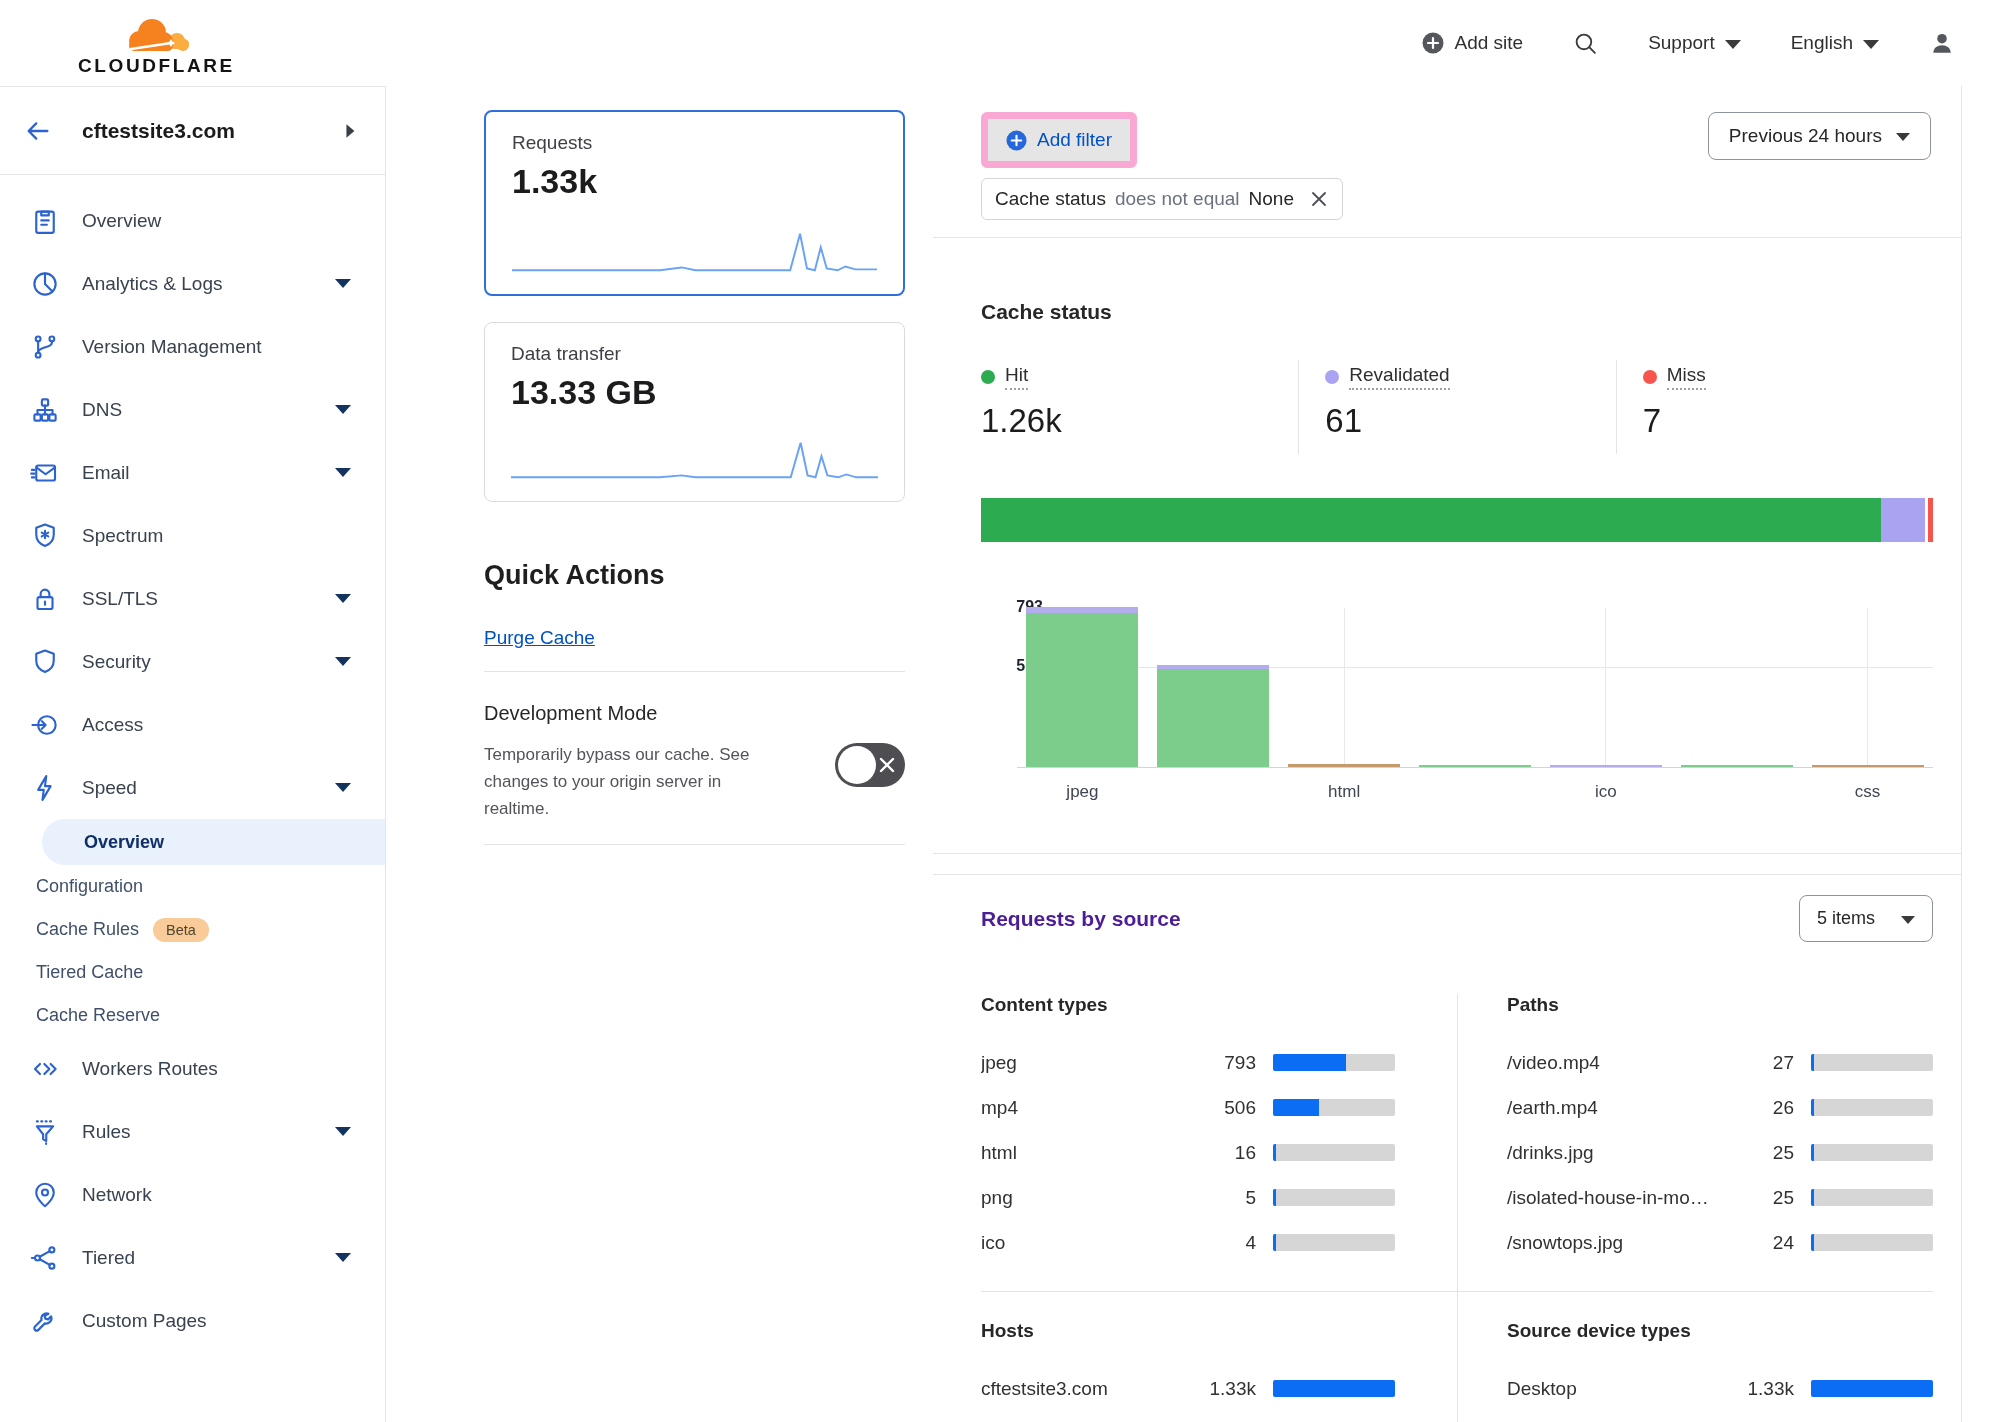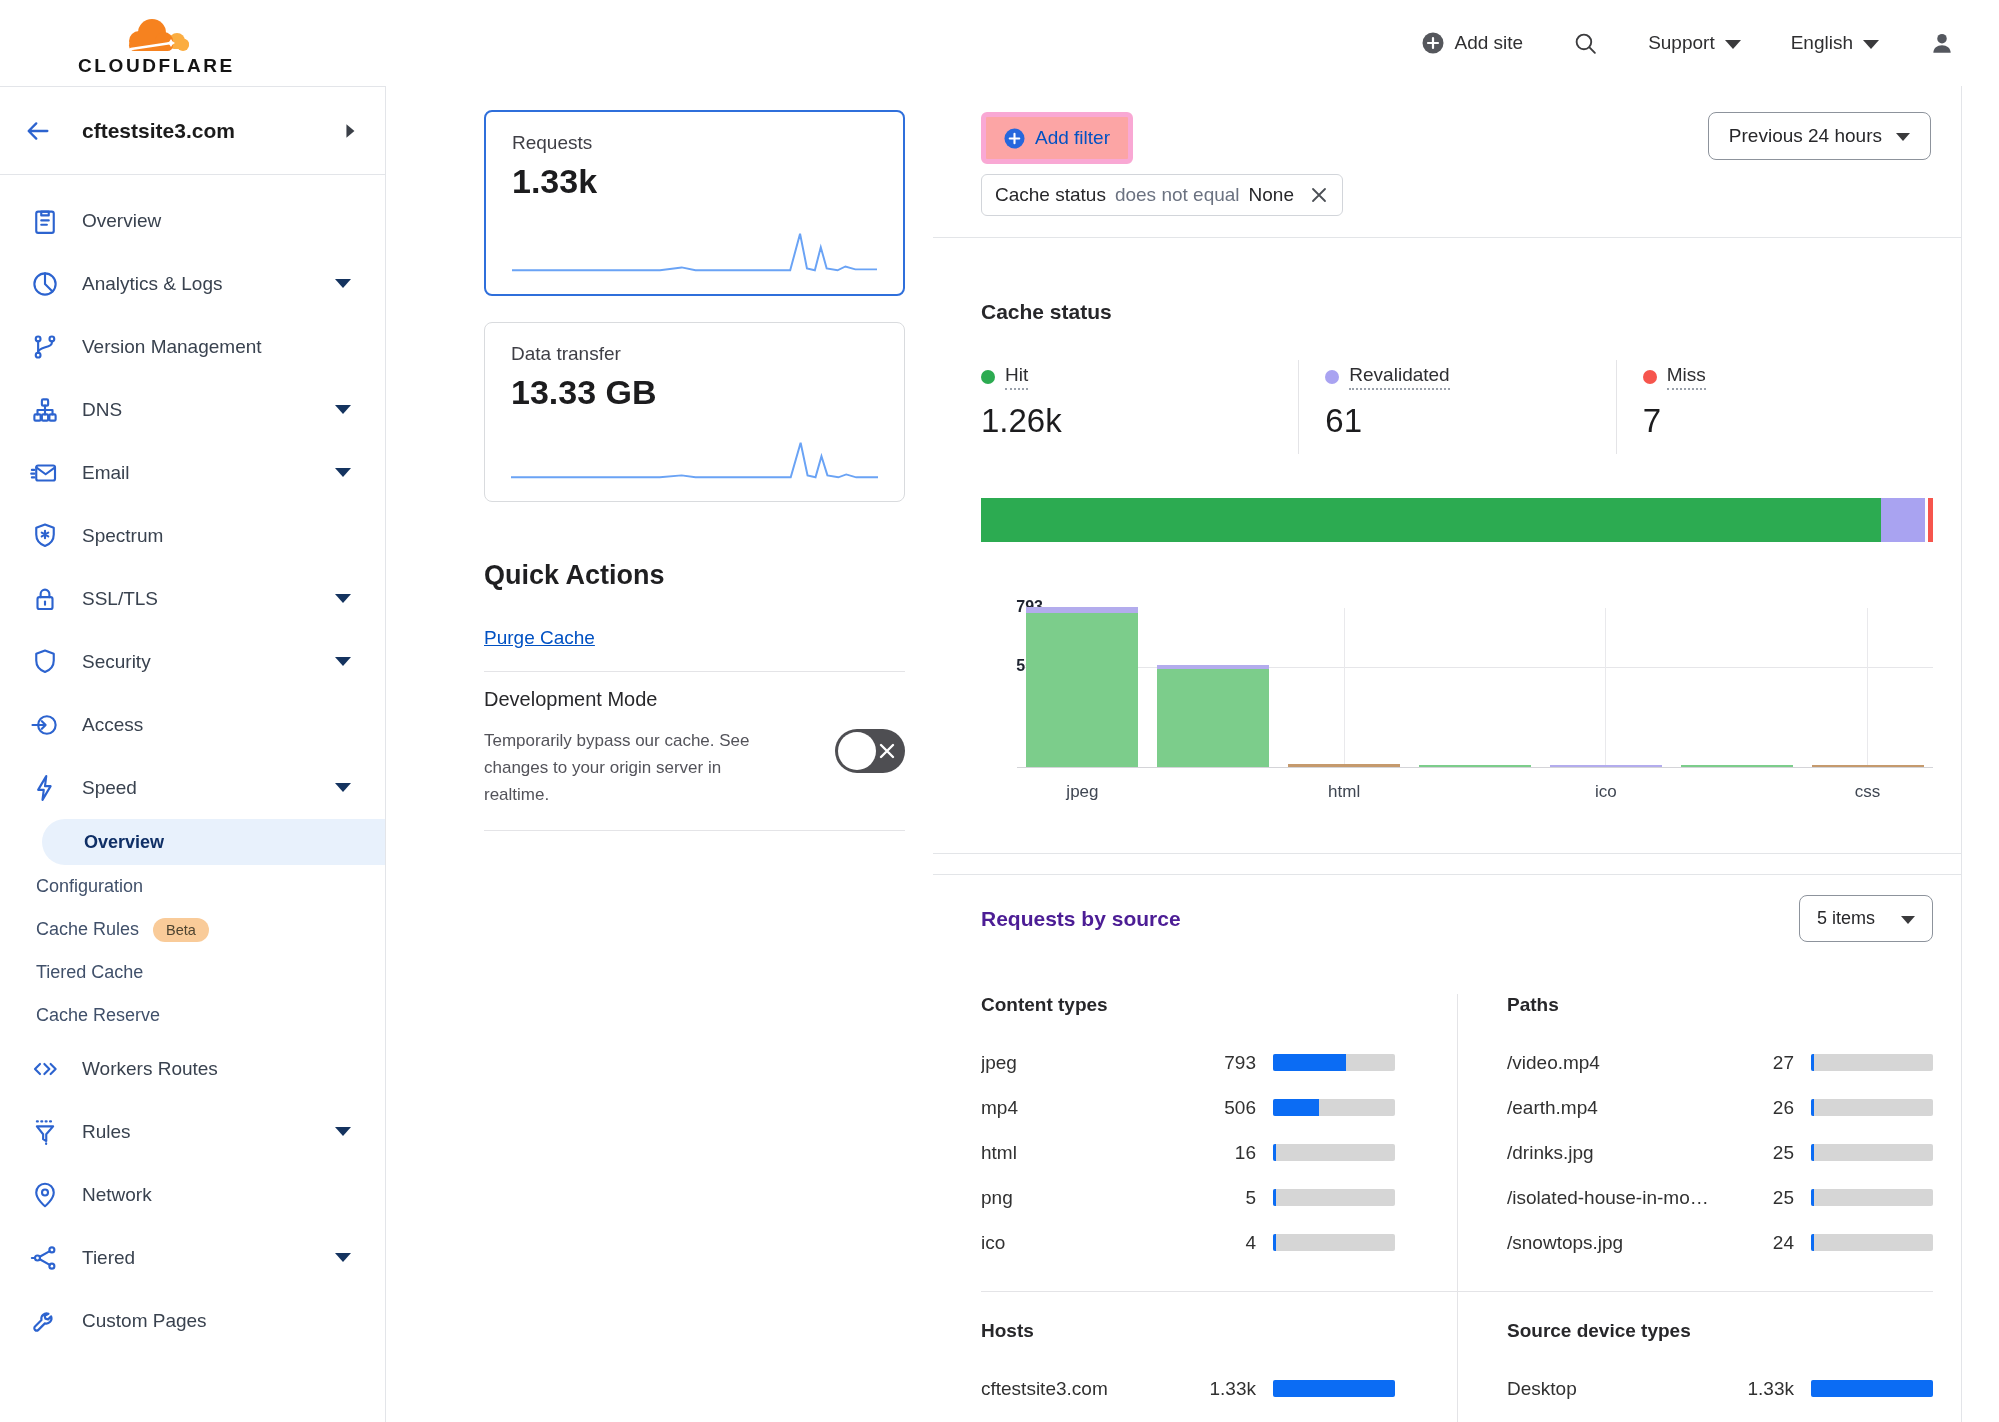--- a/index.html
+++ b/index.html
@@ -50,35 +50,35 @@
     height:186px; display:flex; flex-direction:column; cursor:pointer; background:#fff; }
   .metric-card.selected { border:2px solid #2f6fdb; }
   .metric-card + .metric-card { margin-top:26px; height:180px; }
   .metric-label { font-size:19px; color:#3f3f46; }
   .metric-value { font-size:34px; font-weight:700; color:#1c1c1e; margin-top:8px; }
   .spark { margin-top:auto; width:100%; height:50px; }
   .qa-title { margin-top:58px; font-size:27px; font-weight:700; color:#1f1f21; }
   .purge-link { display:inline-block; margin-top:36px; font-size:19px; color:#0051c3;
     text-decoration:underline; cursor:pointer; }
   .mid-hr { height:1px; background:#e4e4e7; margin-top:22px; width:421px; }
-  .devmode-title { margin-top:16px; font-size:20px; color:#27272a; }
+  .devmode-title { margin-top:30px; font-size:20px; color:#27272a; }
   .devmode-row { display:flex; width:421px; }
   .devmode-desc { margin-top:16px; font-size:17px; color:#53535a; line-height:27px; width:300px; }
   .toggle { margin-top:18px; margin-left:auto; width:70px; height:44px; background:#4e4e52;
     border-radius:22px; position:relative; cursor:pointer; flex:0 0 70px; }
   .toggle-knob { position:absolute; left:3px; top:3px; width:38px; height:38px; background:#fff;
     border-radius:50%; }
   .toggle-x { position:absolute; right:9px; top:13px; }
 
   
   .right-panel { width:1029px; flex:0 0 1029px; border-right:1px solid #e3e5e9; display:flex;
     flex-direction:column; }
   .filter-bar { padding:26px 28px 0 48px; height:151px; position:relative; }
-  .add-filter-btn { display:inline-flex; align-items:center; gap:10px; border:5px solid #f9a8d4;
-    border-radius:6px; padding:10px 18px; color:#0051c3; font-size:19px; cursor:pointer; background:#fca5a5; }
+  .add-filter-btn { display:inline-flex; align-items:center; gap:10px; border:7px solid #f9a8d4;
+    border-radius:6px; padding:10px 18px; color:#0051c3; font-size:19px; cursor:pointer; background:#e5e5e5; }
   .filter-chip { margin-top:10px; display:inline-flex; align-items:center; gap:9px;
     border:1px solid #d2d5da; border-radius:6px; padding:9px 13px; font-size:19px; background:#fff; }
   .chip-field, .chip-value { color:#27272a; }
   .chip-op { color:#6b7280; }
   .chip-close { margin-left:6px; cursor:pointer; display:flex; }
   .time-range-btn { position:absolute; right:30px; top:26px; display:inline-flex; align-items:center;
     gap:14px; border:1px solid #8d939c; border-radius:8px; padding:12px 20px; font-size:19px;
     color:#27272a; cursor:pointer; background:#fff; }
   .time-range-btn .tri-down { border-left-width:7px; border-right-width:7px; border-top-width:8px; }
   .hdivider { height:1px; background:#e3e5e8; flex:0 0 1px; }

